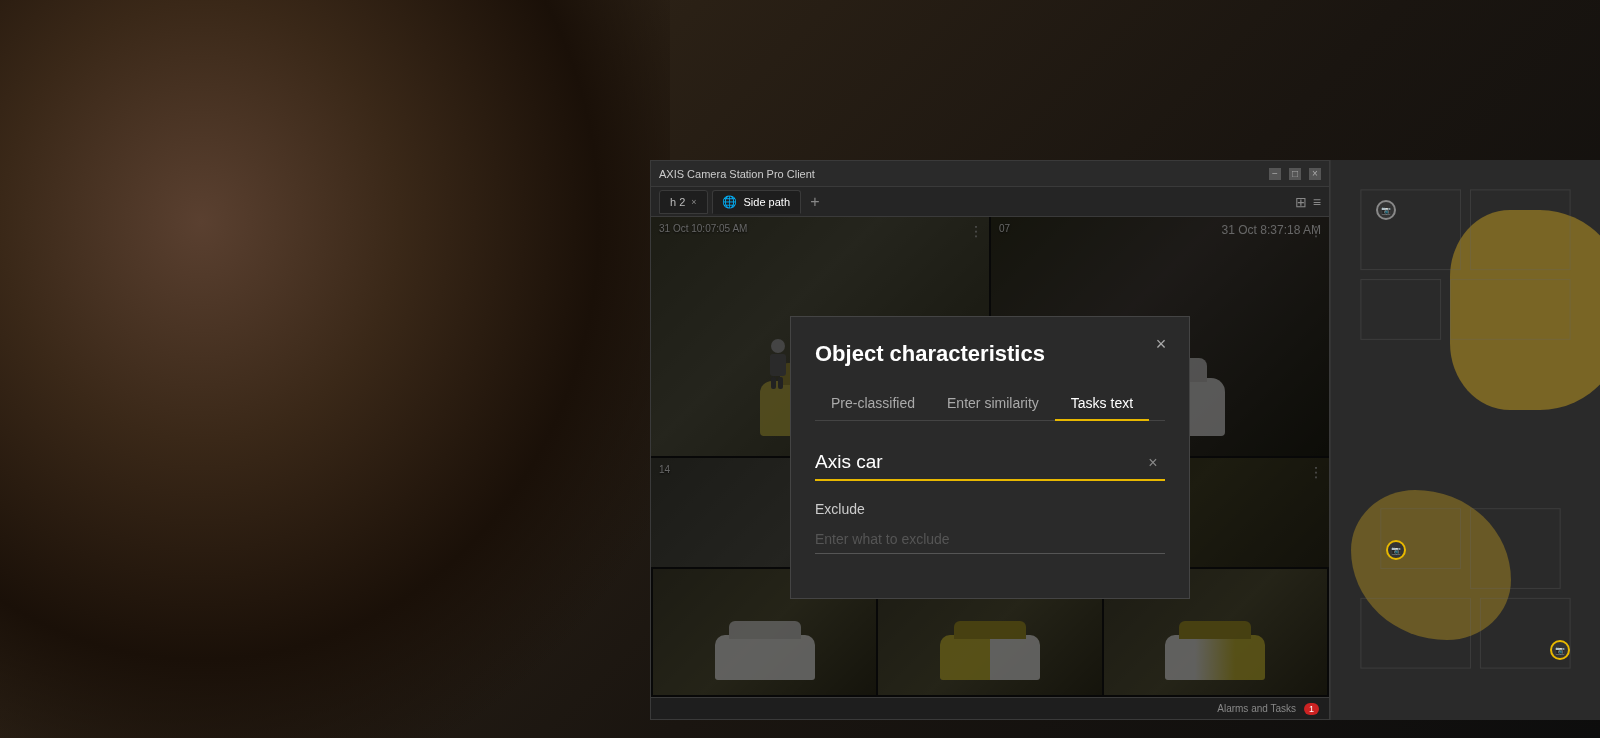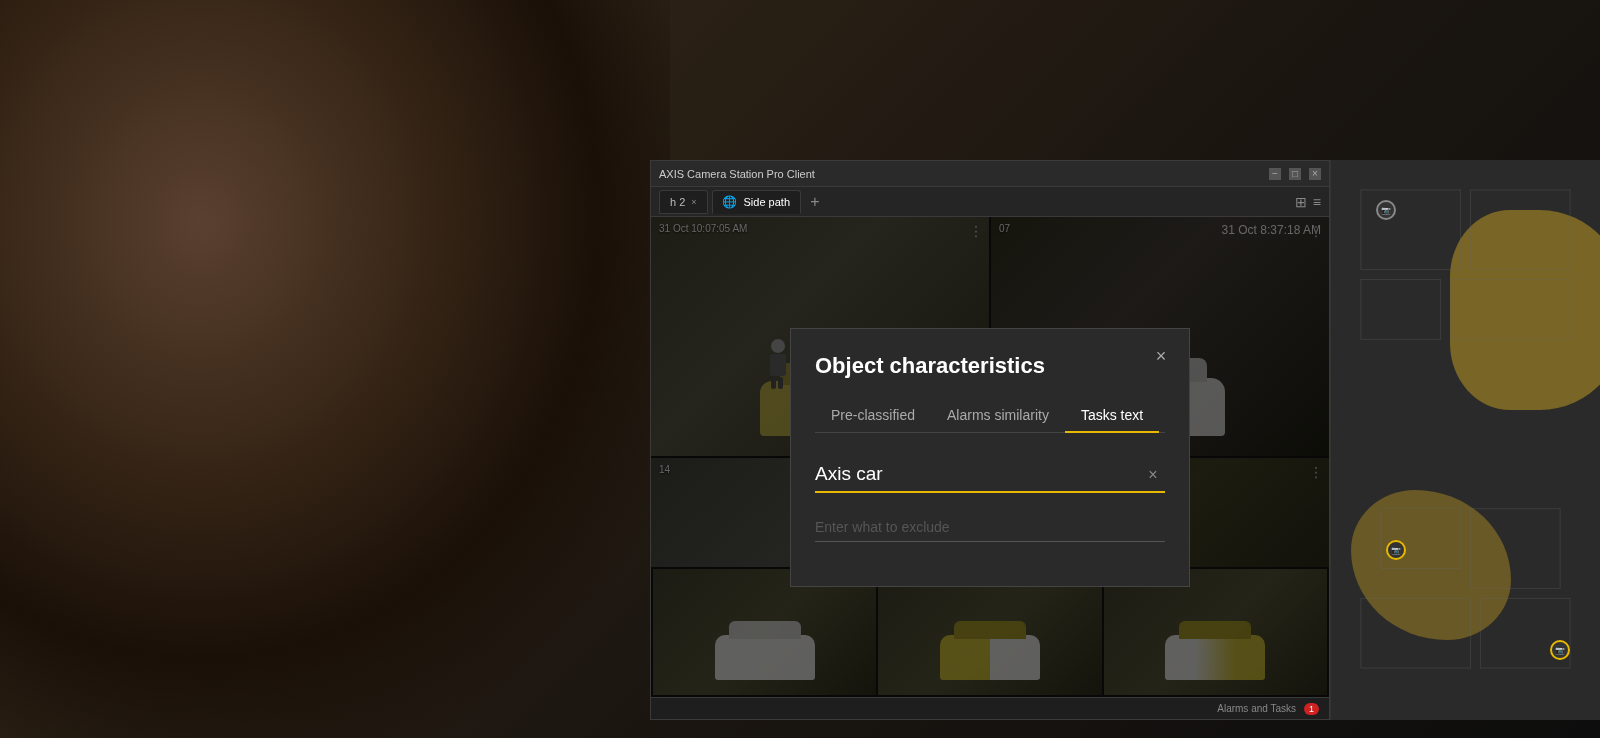--- a/index.html
+++ b/index.html
@@ -674,32 +674,33 @@
 
         <h2 class="modal-title">Object characteristics</h2>
 
         <button class="modal-close">×</button>
 
         <div class="modal-tabs">
           <div class="modal-tab">
             <span>Pre-classified</span>
           </div>
           <div class="modal-tab">
-            <span>Alarms similarity</span>
+            <span>Enter similarity</span>
           </div>
           <div class="modal-tab active">
             <span>Tasks text</span>
           </div>
         </div>
 
         <div class="field-input-wrapper">
           <input class="field-input" type="text" value="Axis car" placeholder="Enter what to include" style="">
           <button class="field-clear">×</button>
         </div>
 
+        <div class="field-label">Exclude</div>
         <div class="field-input-wrapper">
           <input class="field-input-plain" type="text" value="" placeholder="Enter what to exclude" style="">
         </div>
 
       </div>
     </div>
 
   </div>
 
   <div class="status-bar">

